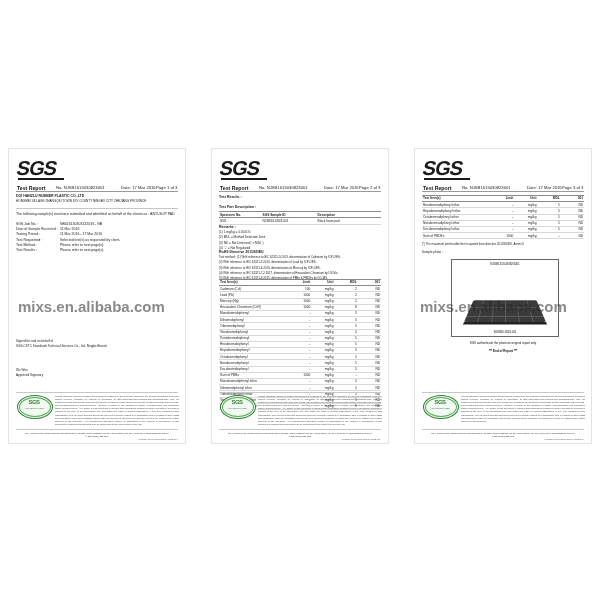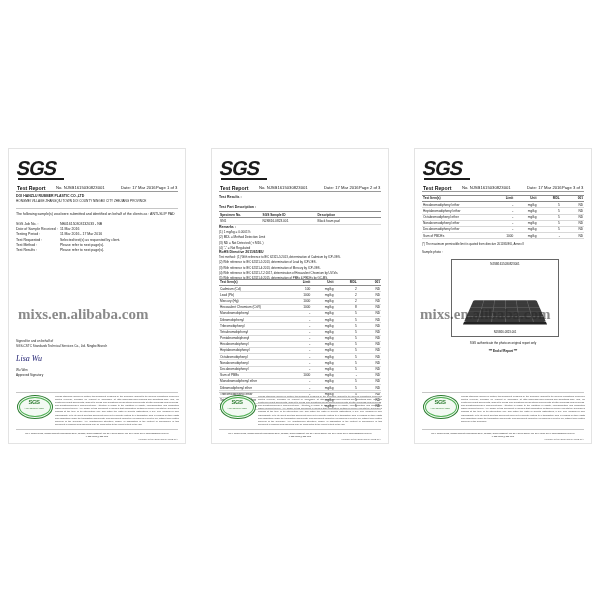--- a/index.html
+++ b/index.html
@@ -237,22 +237,22 @@
     left: 0; bottom: 2px;
     width: 100%;
     text-align: center;
     font-size: 2.8px;
     color: #111;
   }
 
   
   .wm {
     position: absolute;
-    top: 306px;
-    font-family: Liberation Serif, serif;
+    top: 298px;
+    font-family: Liberation Sans, sans-serif;
     font-size: 15px;
     font-weight: bold;
     color: rgba(40,40,40,0.55);
     letter-spacing: 0px;
     white-space: nowrap;
     pointer-events: none;
   }
   #wm-left  { left: 18px; }
   #wm-right { left: 420px; }
 
@@ -323,23 +323,20 @@
       <div class="kv">
           <span class="k">Test Results :</span>
           <span class="v">Please refer to next page(s).</span>
         </div>
     </div>
 
     <div class="pad" style="top:190px;">
       <div class="tiny" style="font-size:3.1px;">Signed for and on behalf of</div>
       <div class="tiny" style="font-size:3.1px;">SGS-CSTC Standards Technical Services Co., Ltd. Ningbo Branch</div>
     </div>
-    <div class="pad" style="top:205px;">
-      <div class="sig-name">Lisa Wu</div>
-    </div>
     <div class="pad" style="top:219px;">
       <div class="tiny" style="font-size:3.1px;">Wu Wen</div>
       <div class="tiny" style="font-size:3.1px;">Approved Signatory</div>
     </div>
 
     <div class="seal" style="top:246px;">
       <div class="oval"></div>
       <div class="oval2"></div>
       <div class="sgs">SGS</div>
       <div class="sub">AUTHENTICATED</div>

